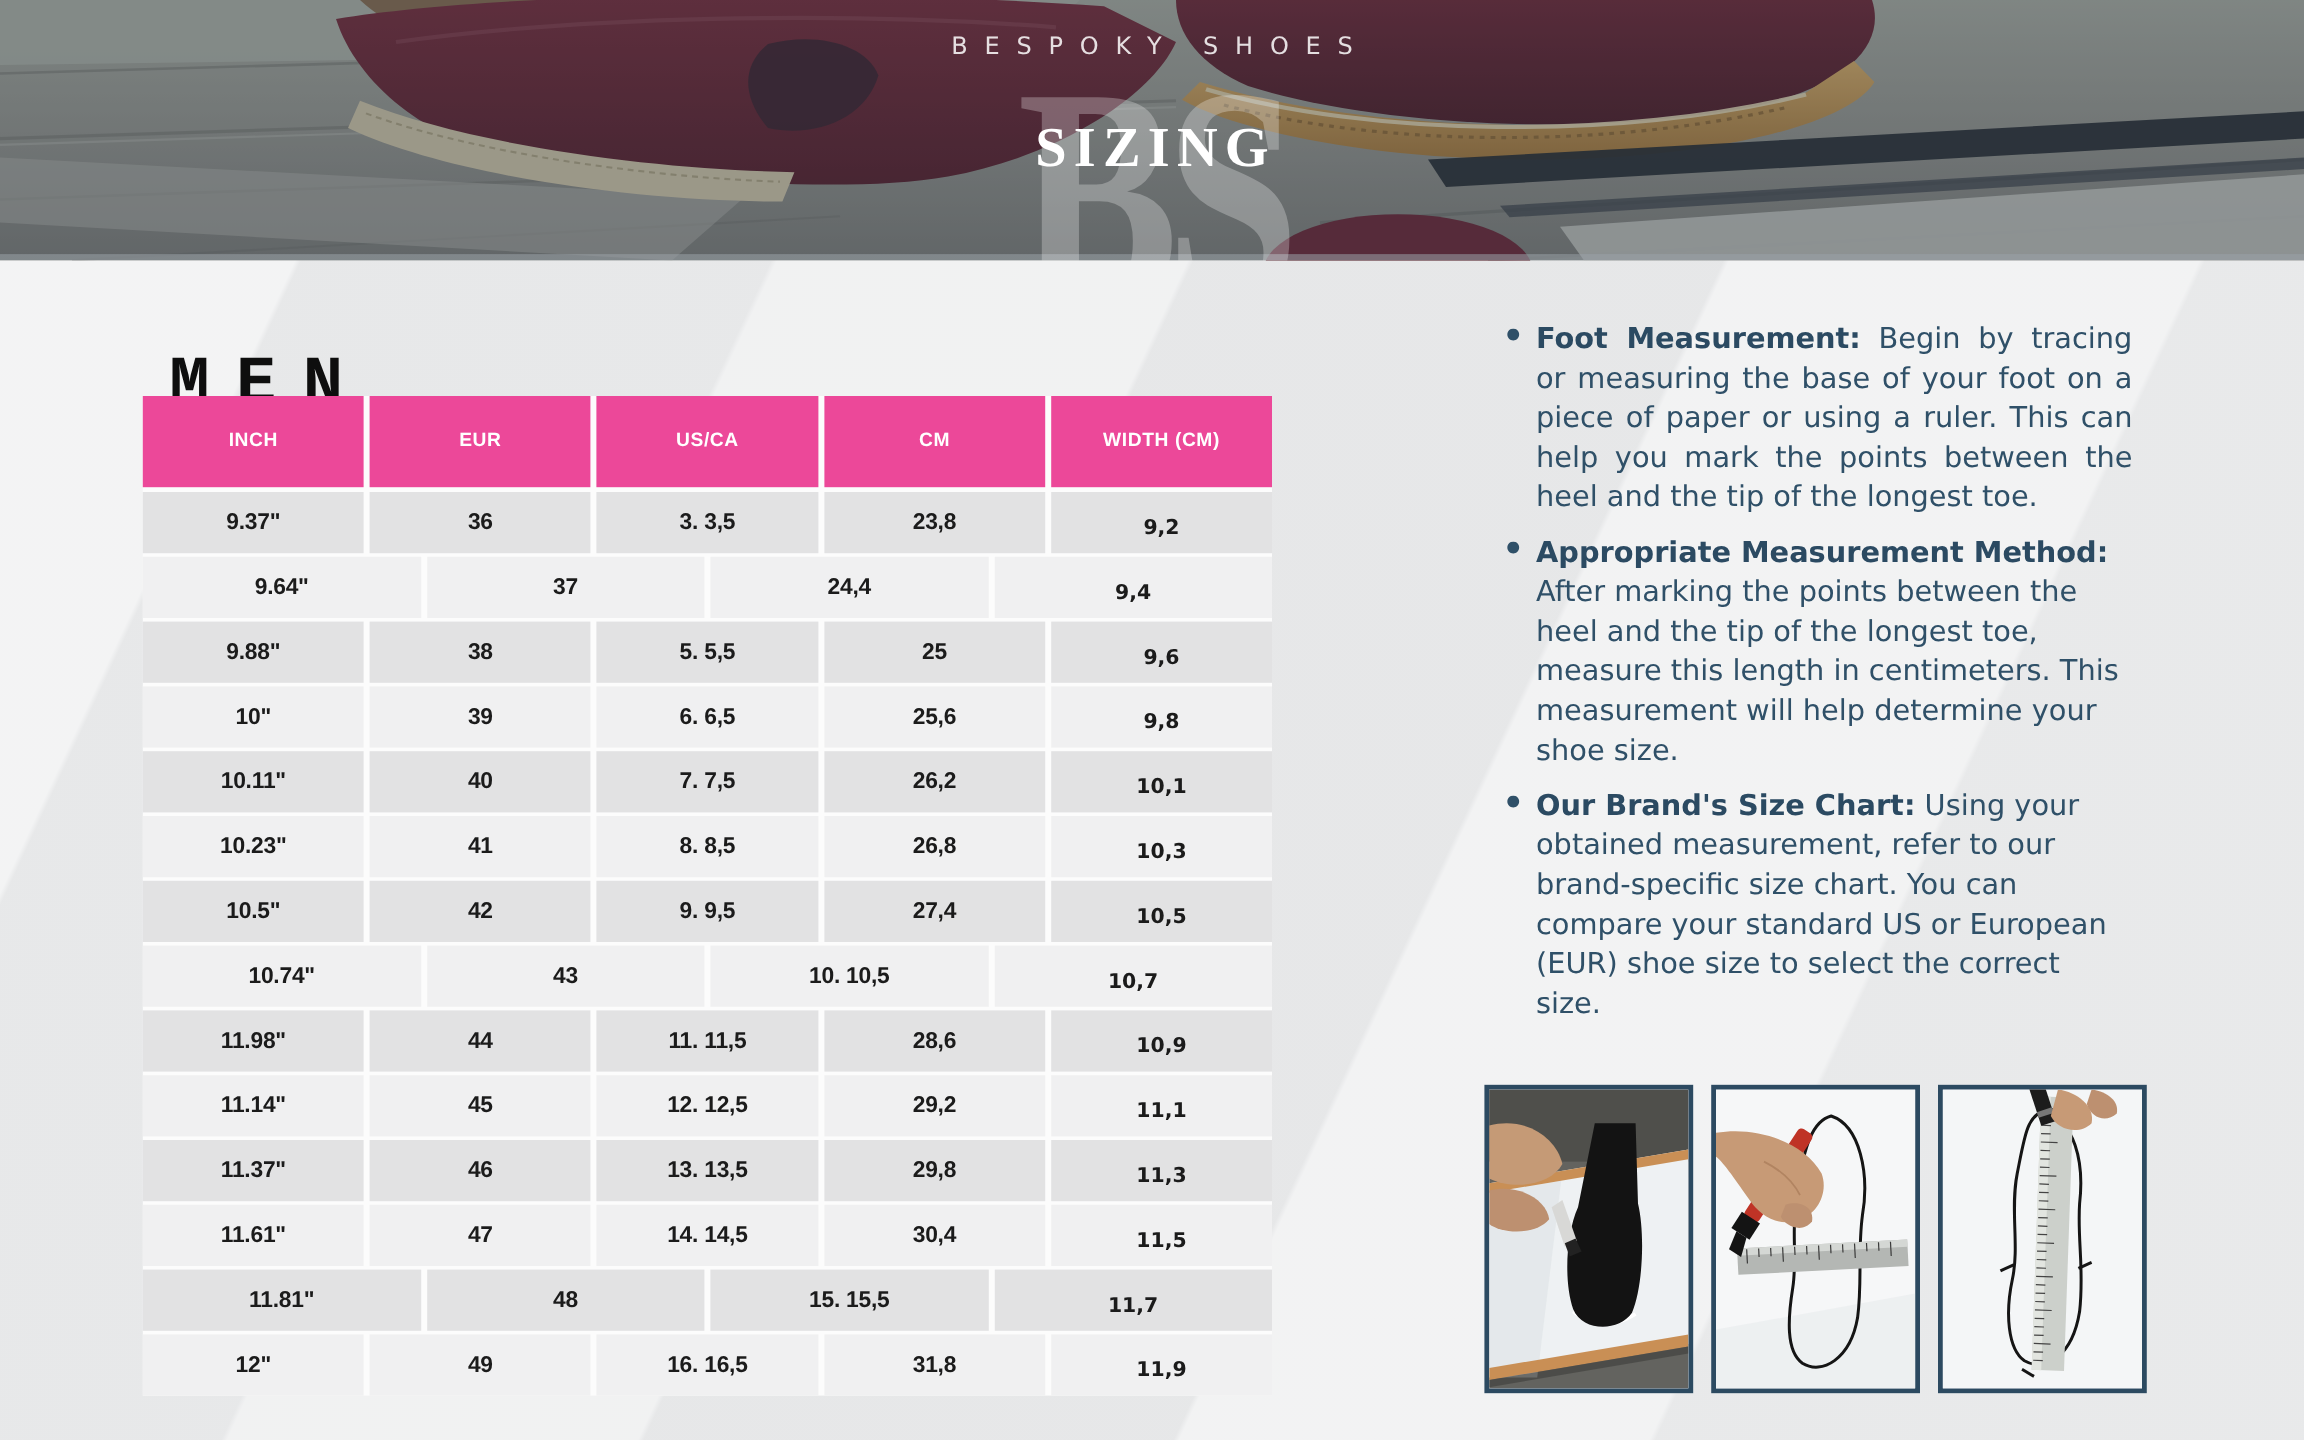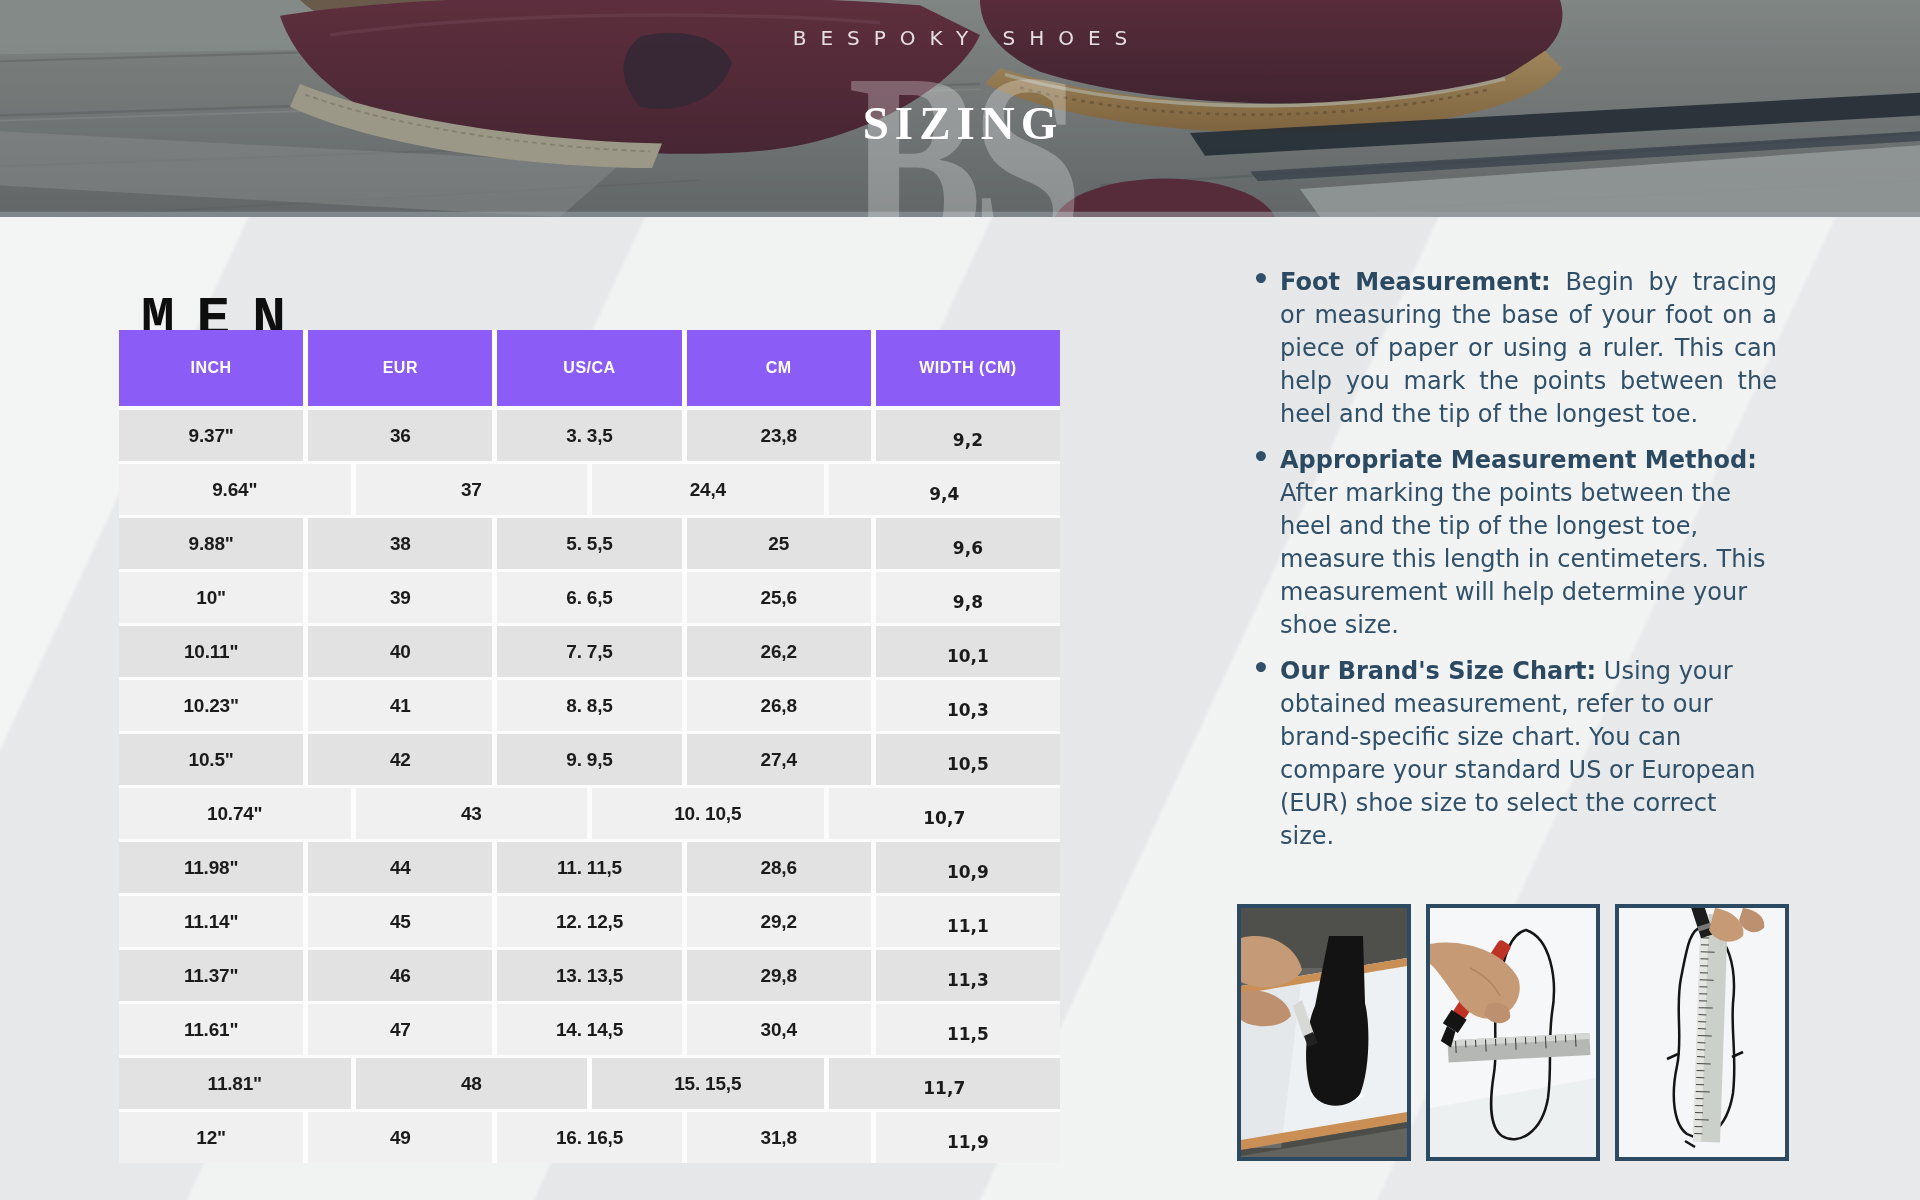--- a/index.html
+++ b/index.html
@@ -21,21 +21,21 @@
     font-family:"Liberation Serif","DejaVu Serif",serif;font-weight:700;font-size:47px;
     letter-spacing:6px;color:#ffffff;text-indent:6px;}
   
   .men-title{position:absolute;left:119px;top:250px;width:941px;
     font-family:Liberation Mono, monospace;font-weight:700;font-size:56px;
     letter-spacing:22px;text-indent:22px;color:#0e0e0e;}
   
   .size-table{position:absolute;left:119px;top:330px;width:941px;background:#fcfcfc;}
   .trow{display:flex;gap:5px;}
   .thead{height:76px;}
-  .thead .tcell{background:#8b5cf6;color:#ffffff;font-size:16px;font-weight:700;letter-spacing:.5px;}
+  .thead .tcell{background:#ec4899;color:#ffffff;font-size:16px;font-weight:700;letter-spacing:.5px;}
   .tcell{flex:1 1 0;display:flex;align-items:center;justify-content:center;
     font-weight:700;font-size:19px;color:#1b1b1b;letter-spacing:-.2px;}
   .tbody{display:flex;flex-direction:column;gap:3px;padding-top:4px;}
   .tbody .trow{height:51px;}
   .tbody .trow:nth-child(odd) .tcell{background:#e2e2e3;}
   .tbody .trow:nth-child(even) .tcell{background:#f0f0f1;}
   .tbody .wcell{font-family:"DejaVu Sans","Liberation Sans",sans-serif;font-size:17px;padding-top:9px;letter-spacing:0;}
   
   .instructions{position:absolute;left:1250px;top:266px;width:527px;margin:0;padding:0;list-style:none;
     font-family:"DejaVu Sans","Liberation Sans",sans-serif;font-size:24px;line-height:33px;color:#2f5068;}

